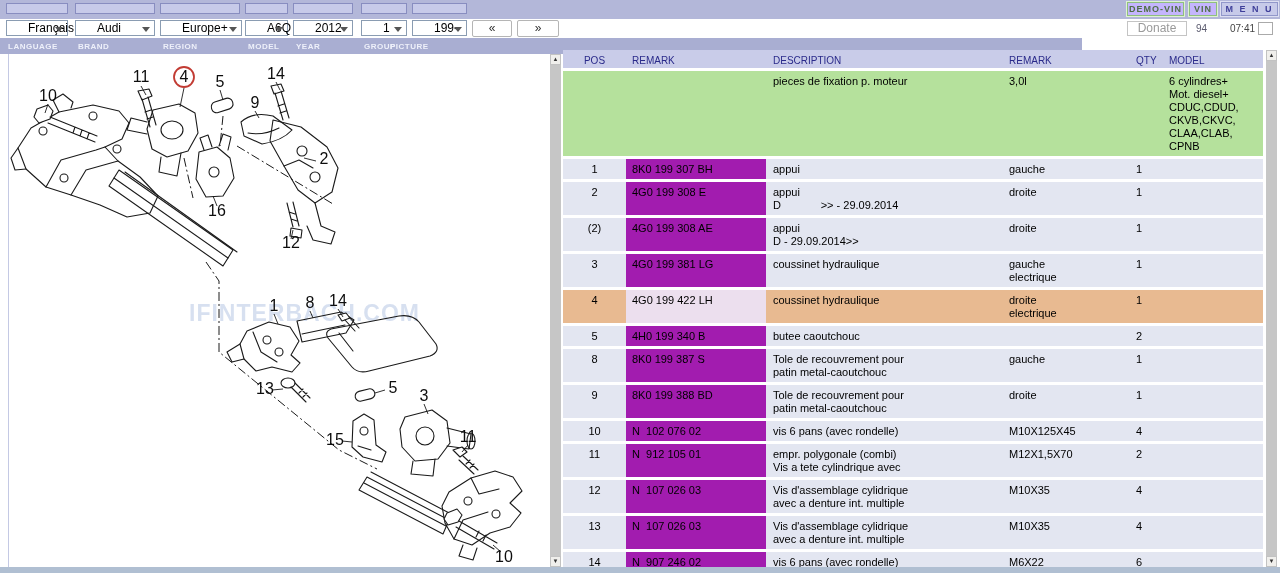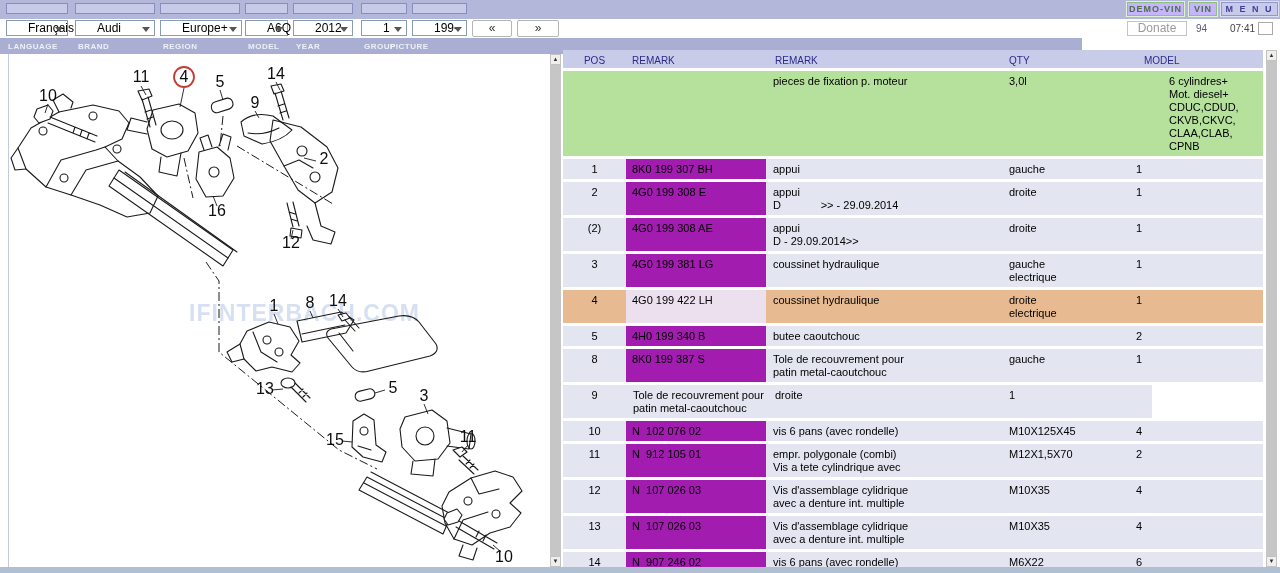--- a/index.html
+++ b/index.html
@@ -279,20 +279,23 @@
   <div class="sbtn" style="left:550px;top:556px">▼</div>
 
   <div class="table" id="parts-table">
       <div class="trow thead">
         <div class="cell c-pos">
           <div>POS</div>
         </div>
         <div class="cell c-article">
           <div>REMARK</div>
         </div>
+        <div class="cell c-desc">
+          <div>DESCRIPTION</div>
+        </div>
         <div class="cell c-remark">
           <div>REMARK</div>
         </div>
         <div class="cell c-qty">
           <div>QTY</div>
         </div>
         <div class="cell c-model">
           <div>MODEL</div>
         </div>
       </div>
@@ -463,20 +466,23 @@
           <div>1</div>
         </div>
         <div class="cell c-model">
           <div></div>
         </div>
       </div>
       <div class="trow r-normal">
         <div class="cell c-pos">
           <div>9</div>
         </div>
+        <div class="cell c-article">
+          <div>8K0 199 388 BD</div>
+        </div>
         <div class="cell c-desc">
           <div>Tole de recouvrement pour</div>
           <div>patin metal-caoutchouc</div>
         </div>
         <div class="cell c-remark">
           <div>droite</div>
         </div>
         <div class="cell c-qty">
           <div>1</div>
         </div>

